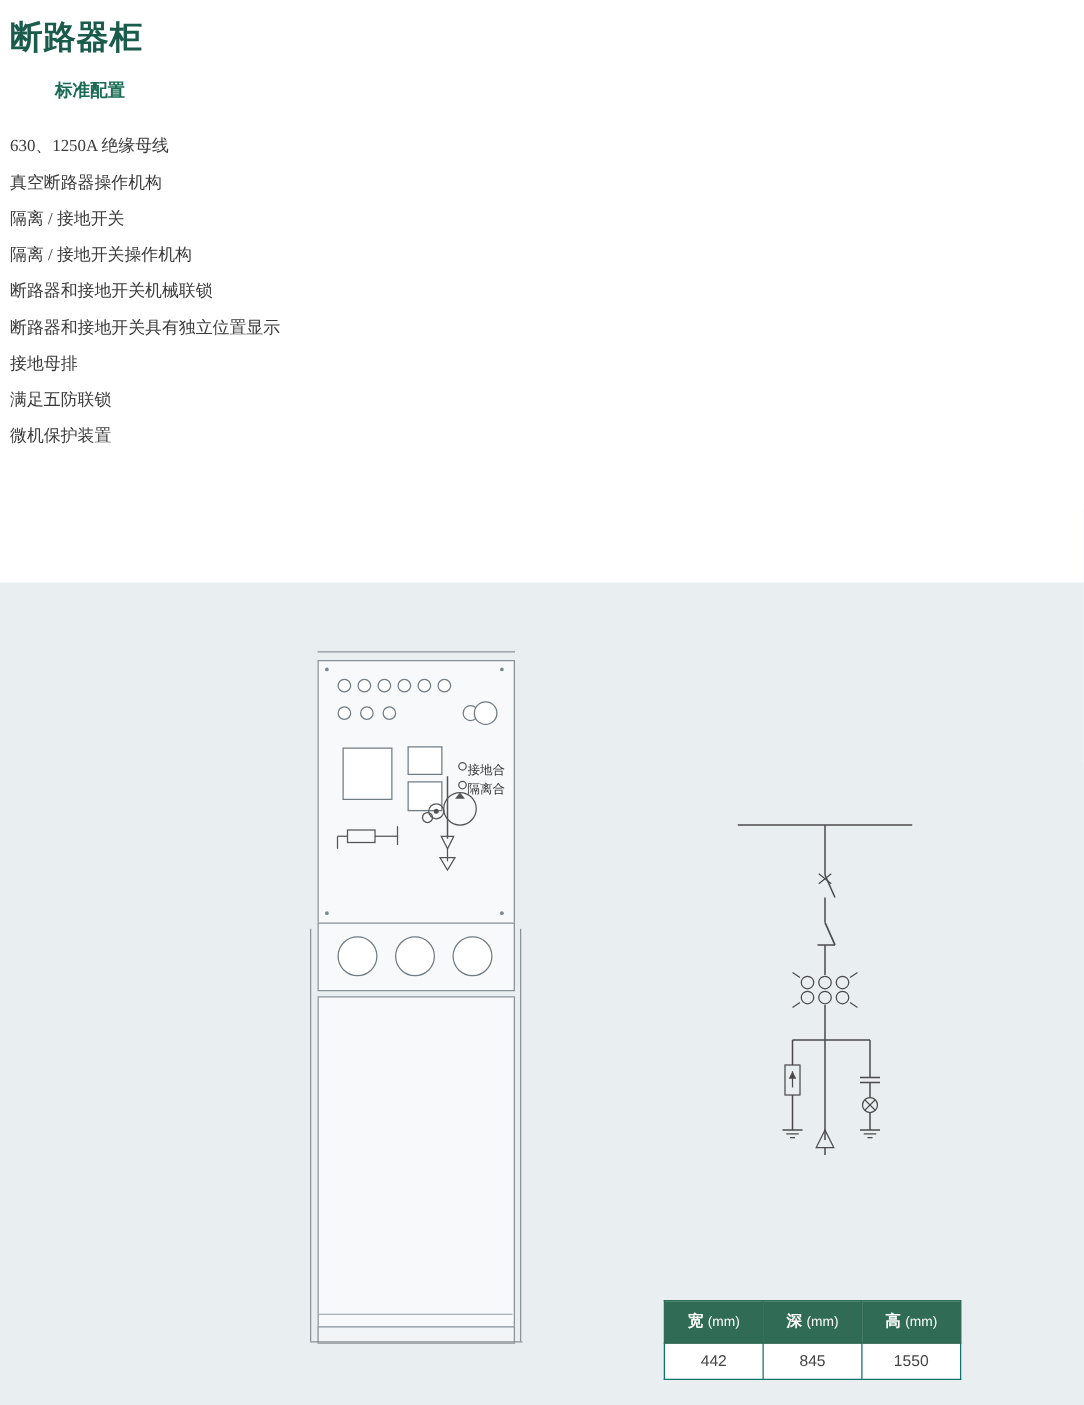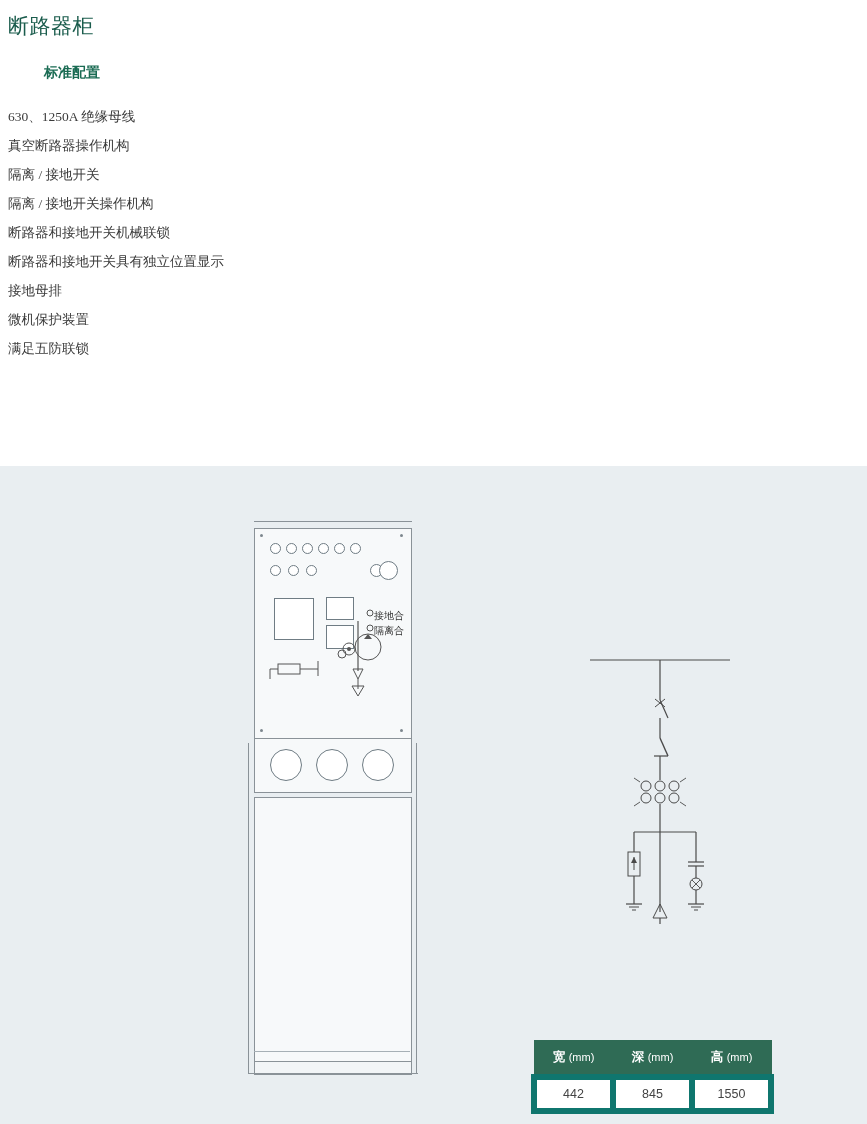--- a/index.html
+++ b/index.html
@@ -16,22 +16,22 @@
   }
   .page {
     position: relative;
     width: 867px;
     height: 1124px;
   }
   .title {
     position: absolute;
     left: 8px;
     top: 12px;
-    font-size: 21px;
-    font-weight: normal;
+    font-size: 26px;
+    font-weight: bold;
     color: #1a5c4c;
     letter-spacing: 0.5px;
   }
   .subtitle {
     position: absolute;
     left: 8px;
     top: 64px;
     font-size: 14px;
     font-weight: bold;
     color: #1a6b53;
@@ -187,42 +187,42 @@
   .dim-table th .unit {
     font-weight: normal;
     font-size: 11px;
     margin-top: 26px;
   }
   .dim-table td {
     background: #ffffff;
     color: #444;
     padding: 7px 0;
     text-align: center;
-    border: 6px solid #0f766e;
+    border: 1px solid #0f766e;
     font-size: 12.5px;
   }
 </style>
 </head>
 <body>
 
 <div class="page">
 
   <div class="title">断路器柜</div>
   <div class="subtitle">标准配置</div>
 
   <div class="spec-list">
     <div class="spec-item">630、1250A 绝缘母线</div>
     <div class="spec-item">真空断路器操作机构</div>
     <div class="spec-item">隔离 / 接地开关</div>
     <div class="spec-item">隔离 / 接地开关操作机构</div>
     <div class="spec-item">断路器和接地开关机械联锁</div>
     <div class="spec-item">断路器和接地开关具有独立位置显示</div>
     <div class="spec-item">接地母排</div>
+    <div class="spec-item">满足五防联锁</div>
     <div class="spec-item">微机保护装置</div>
-    <div class="spec-item">满足五防联锁</div>
   </div>
 
   <div class="diagram-panel">
 
     <div class="cabinet">
       <div class="cab-top-line"></div>
       <div class="cab-upper"></div>
       <div class="cab-mid"></div>
       <div class="cab-lower"></div>
       <div class="cab-base"></div>

